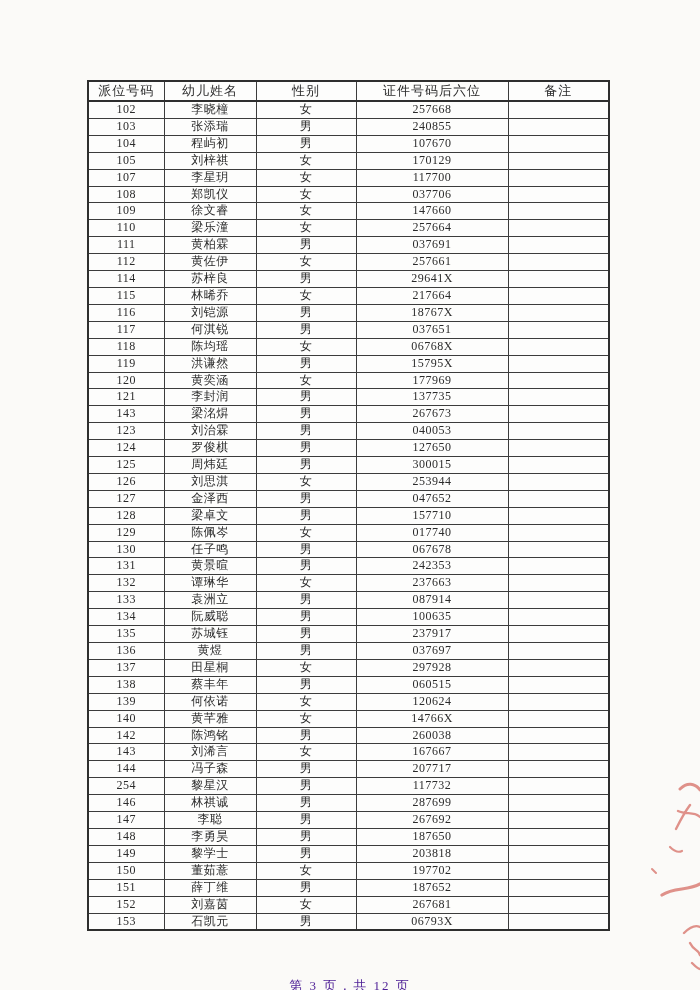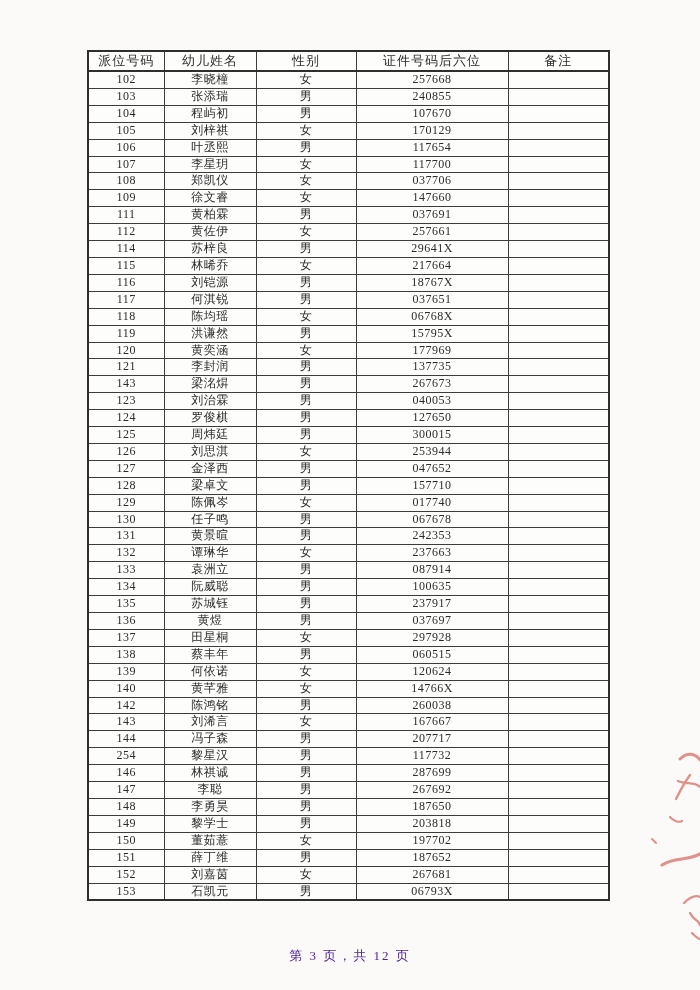--- a/index.html
+++ b/index.html
@@ -2,21 +2,21 @@
 <html><head>
 <meta charset="utf-8">
 <style>
   html,body { margin:0; padding:0; }
   body {
     width:700px; height:990px; position:relative; overflow:hidden;
     background:#fbfaf8;
     font-family:"Liberation Serif","DejaVu Serif",serif;
     color:#262626;
   }
-  .sheet { position:absolute; inset:0; }
+  .sheet { position:absolute; inset:0;margin-top:30px; }
   table.roster {
     position:absolute; left:87px; top:50px; width:521px;
     border-collapse:collapse; table-layout:fixed;
     background:#fdfdfc;
   }
   table.roster col.c-no     { width:76px; }
   table.roster col.c-name   { width:92px; }
   table.roster col.c-gender { width:100px; }
   table.roster col.c-id     { width:152px; }
   table.roster col.c-note   { width:101px; }
@@ -91,45 +91,45 @@
           <td></td>
         </tr>
         <tr>
           <td>105</td>
           <td>刘梓祺</td>
           <td>女</td>
           <td>170129</td>
           <td></td>
         </tr>
         <tr>
-          <td>106</td>
-          <td>叶丞熙</td>
-          <td>男</td>
-          <td>117654</td>
-          <td></td>
-        </tr>
-        <tr>
           <td>107</td>
           <td>李星玥</td>
           <td>女</td>
           <td>117700</td>
           <td></td>
         </tr>
         <tr>
           <td>108</td>
           <td>郑凯仪</td>
           <td>女</td>
           <td>037706</td>
           <td></td>
         </tr>
         <tr>
           <td>109</td>
           <td>徐文睿</td>
           <td>女</td>
           <td>147660</td>
+          <td></td>
+        </tr>
+        <tr>
+          <td>110</td>
+          <td>梁乐潼</td>
+          <td>女</td>
+          <td>257664</td>
           <td></td>
         </tr>
         <tr>
           <td>111</td>
           <td>黄柏霖</td>
           <td>男</td>
           <td>037691</td>
           <td></td>
         </tr>
         <tr>

